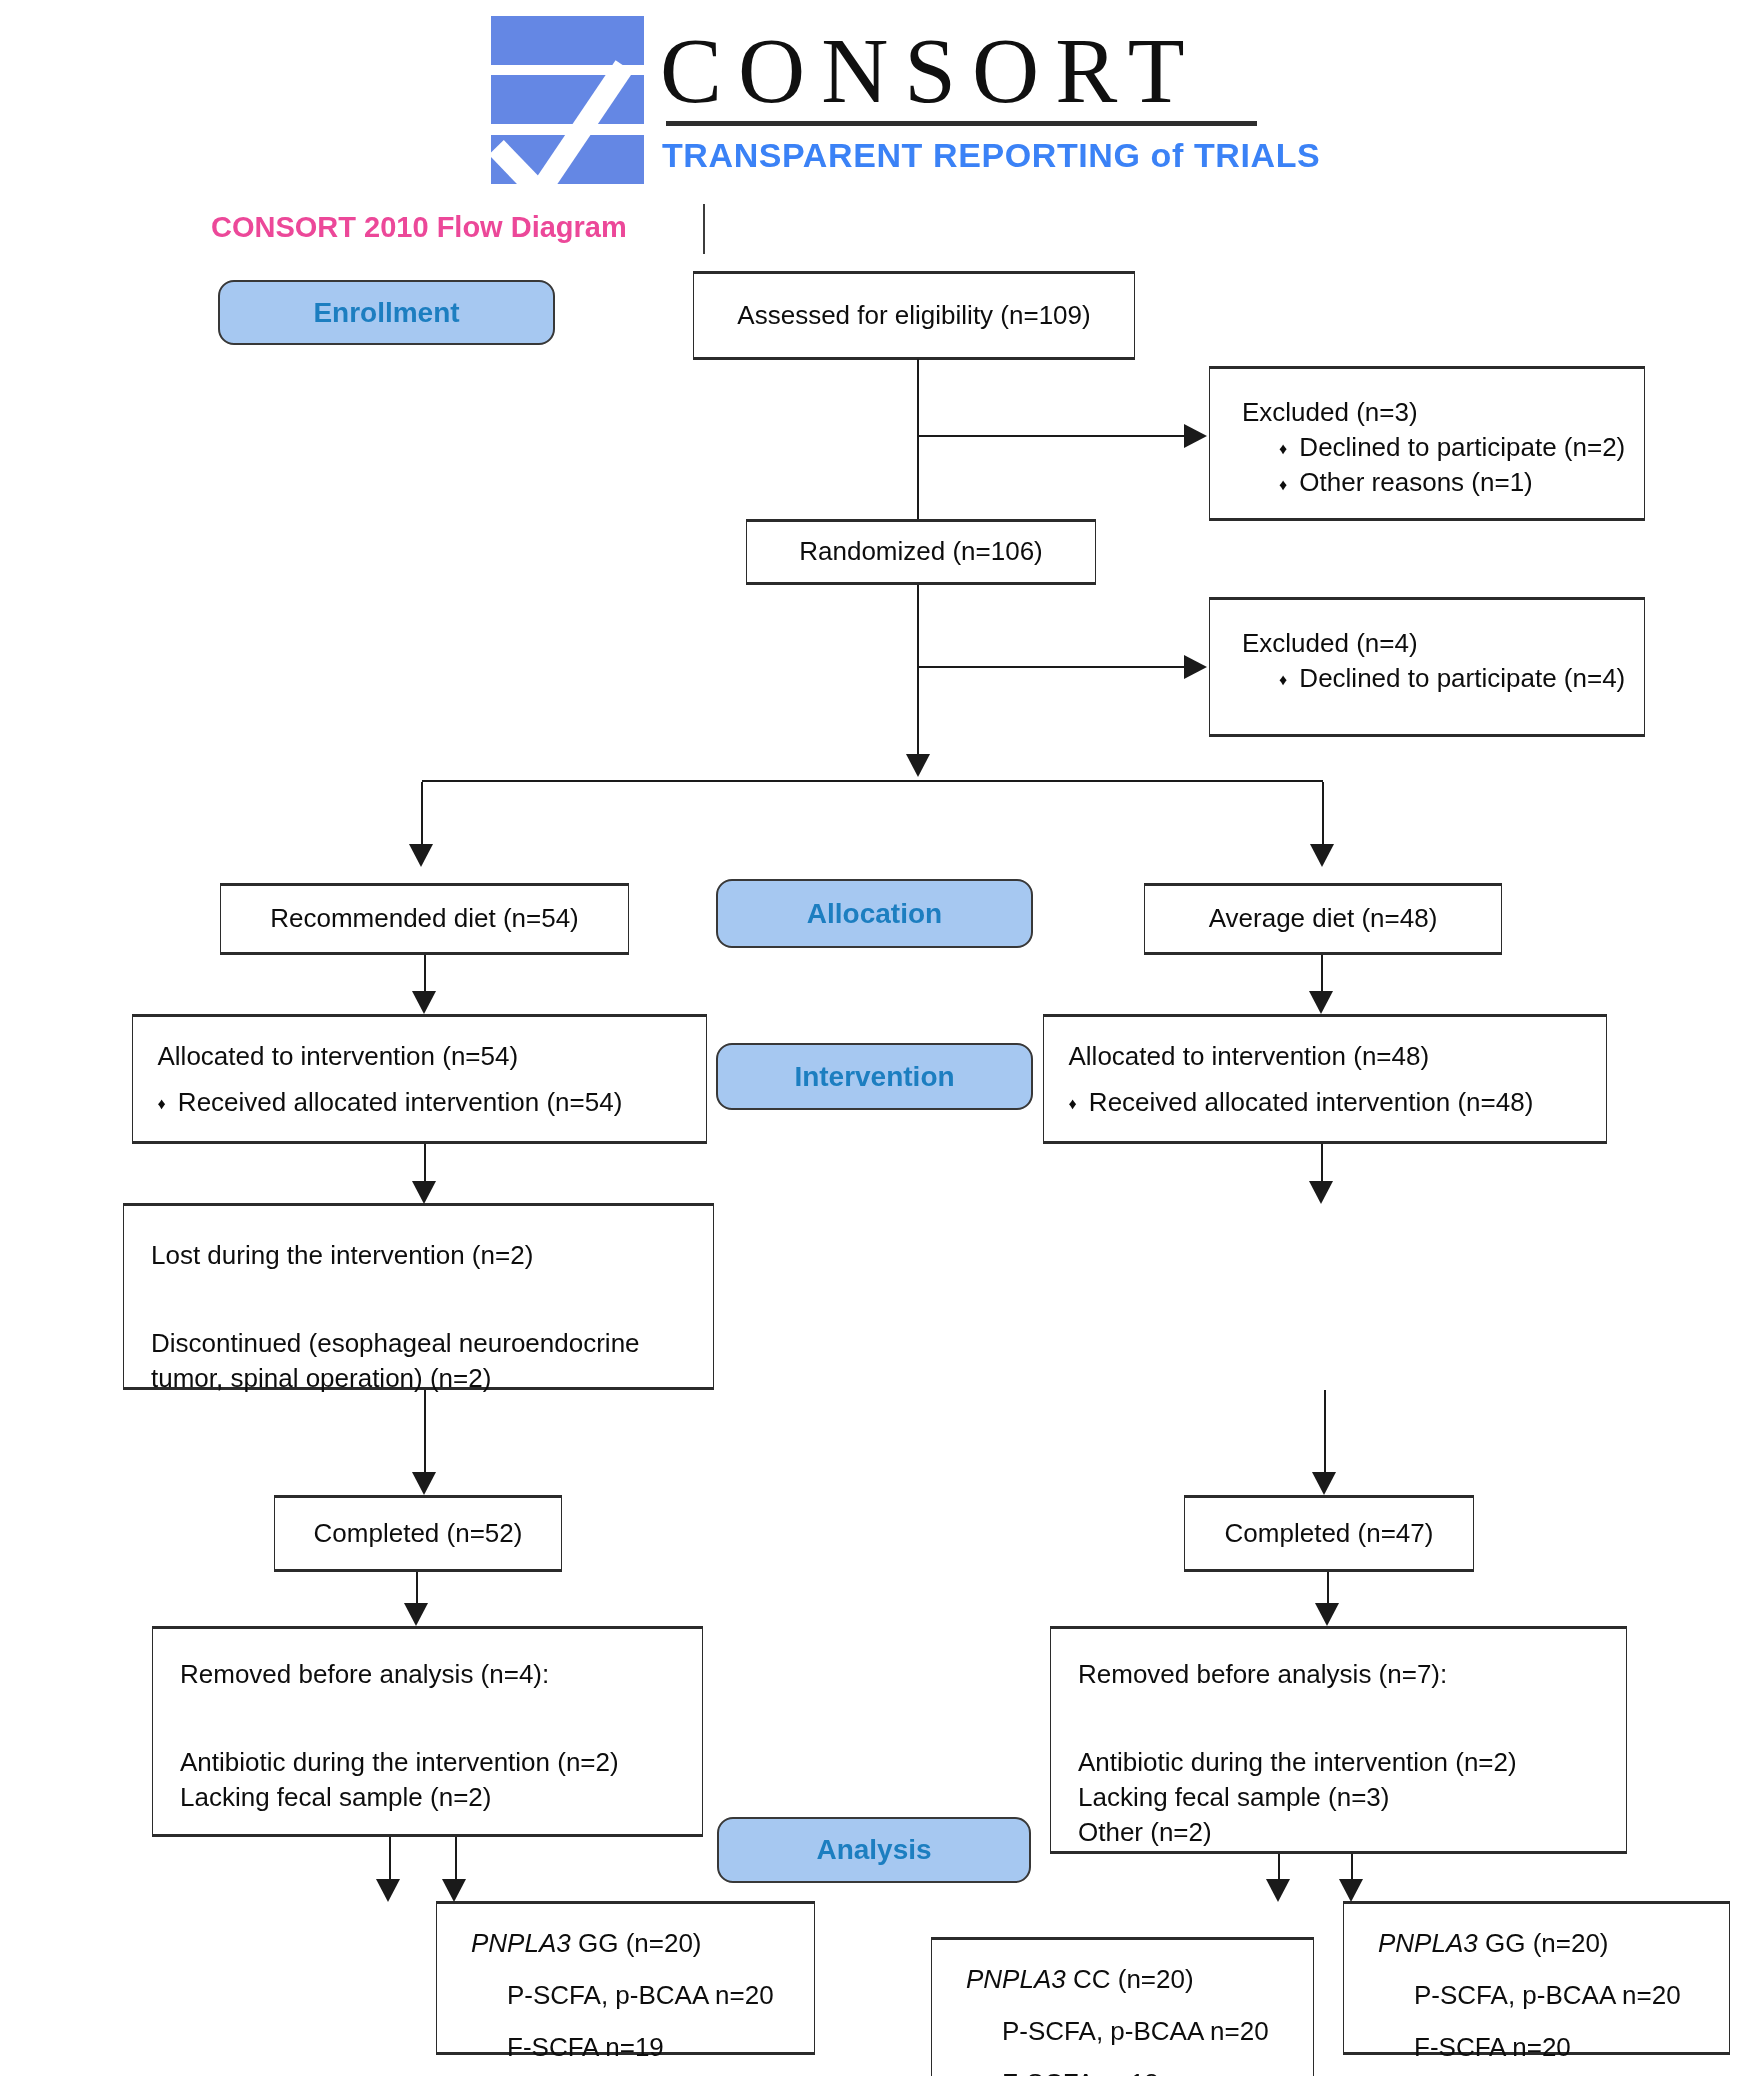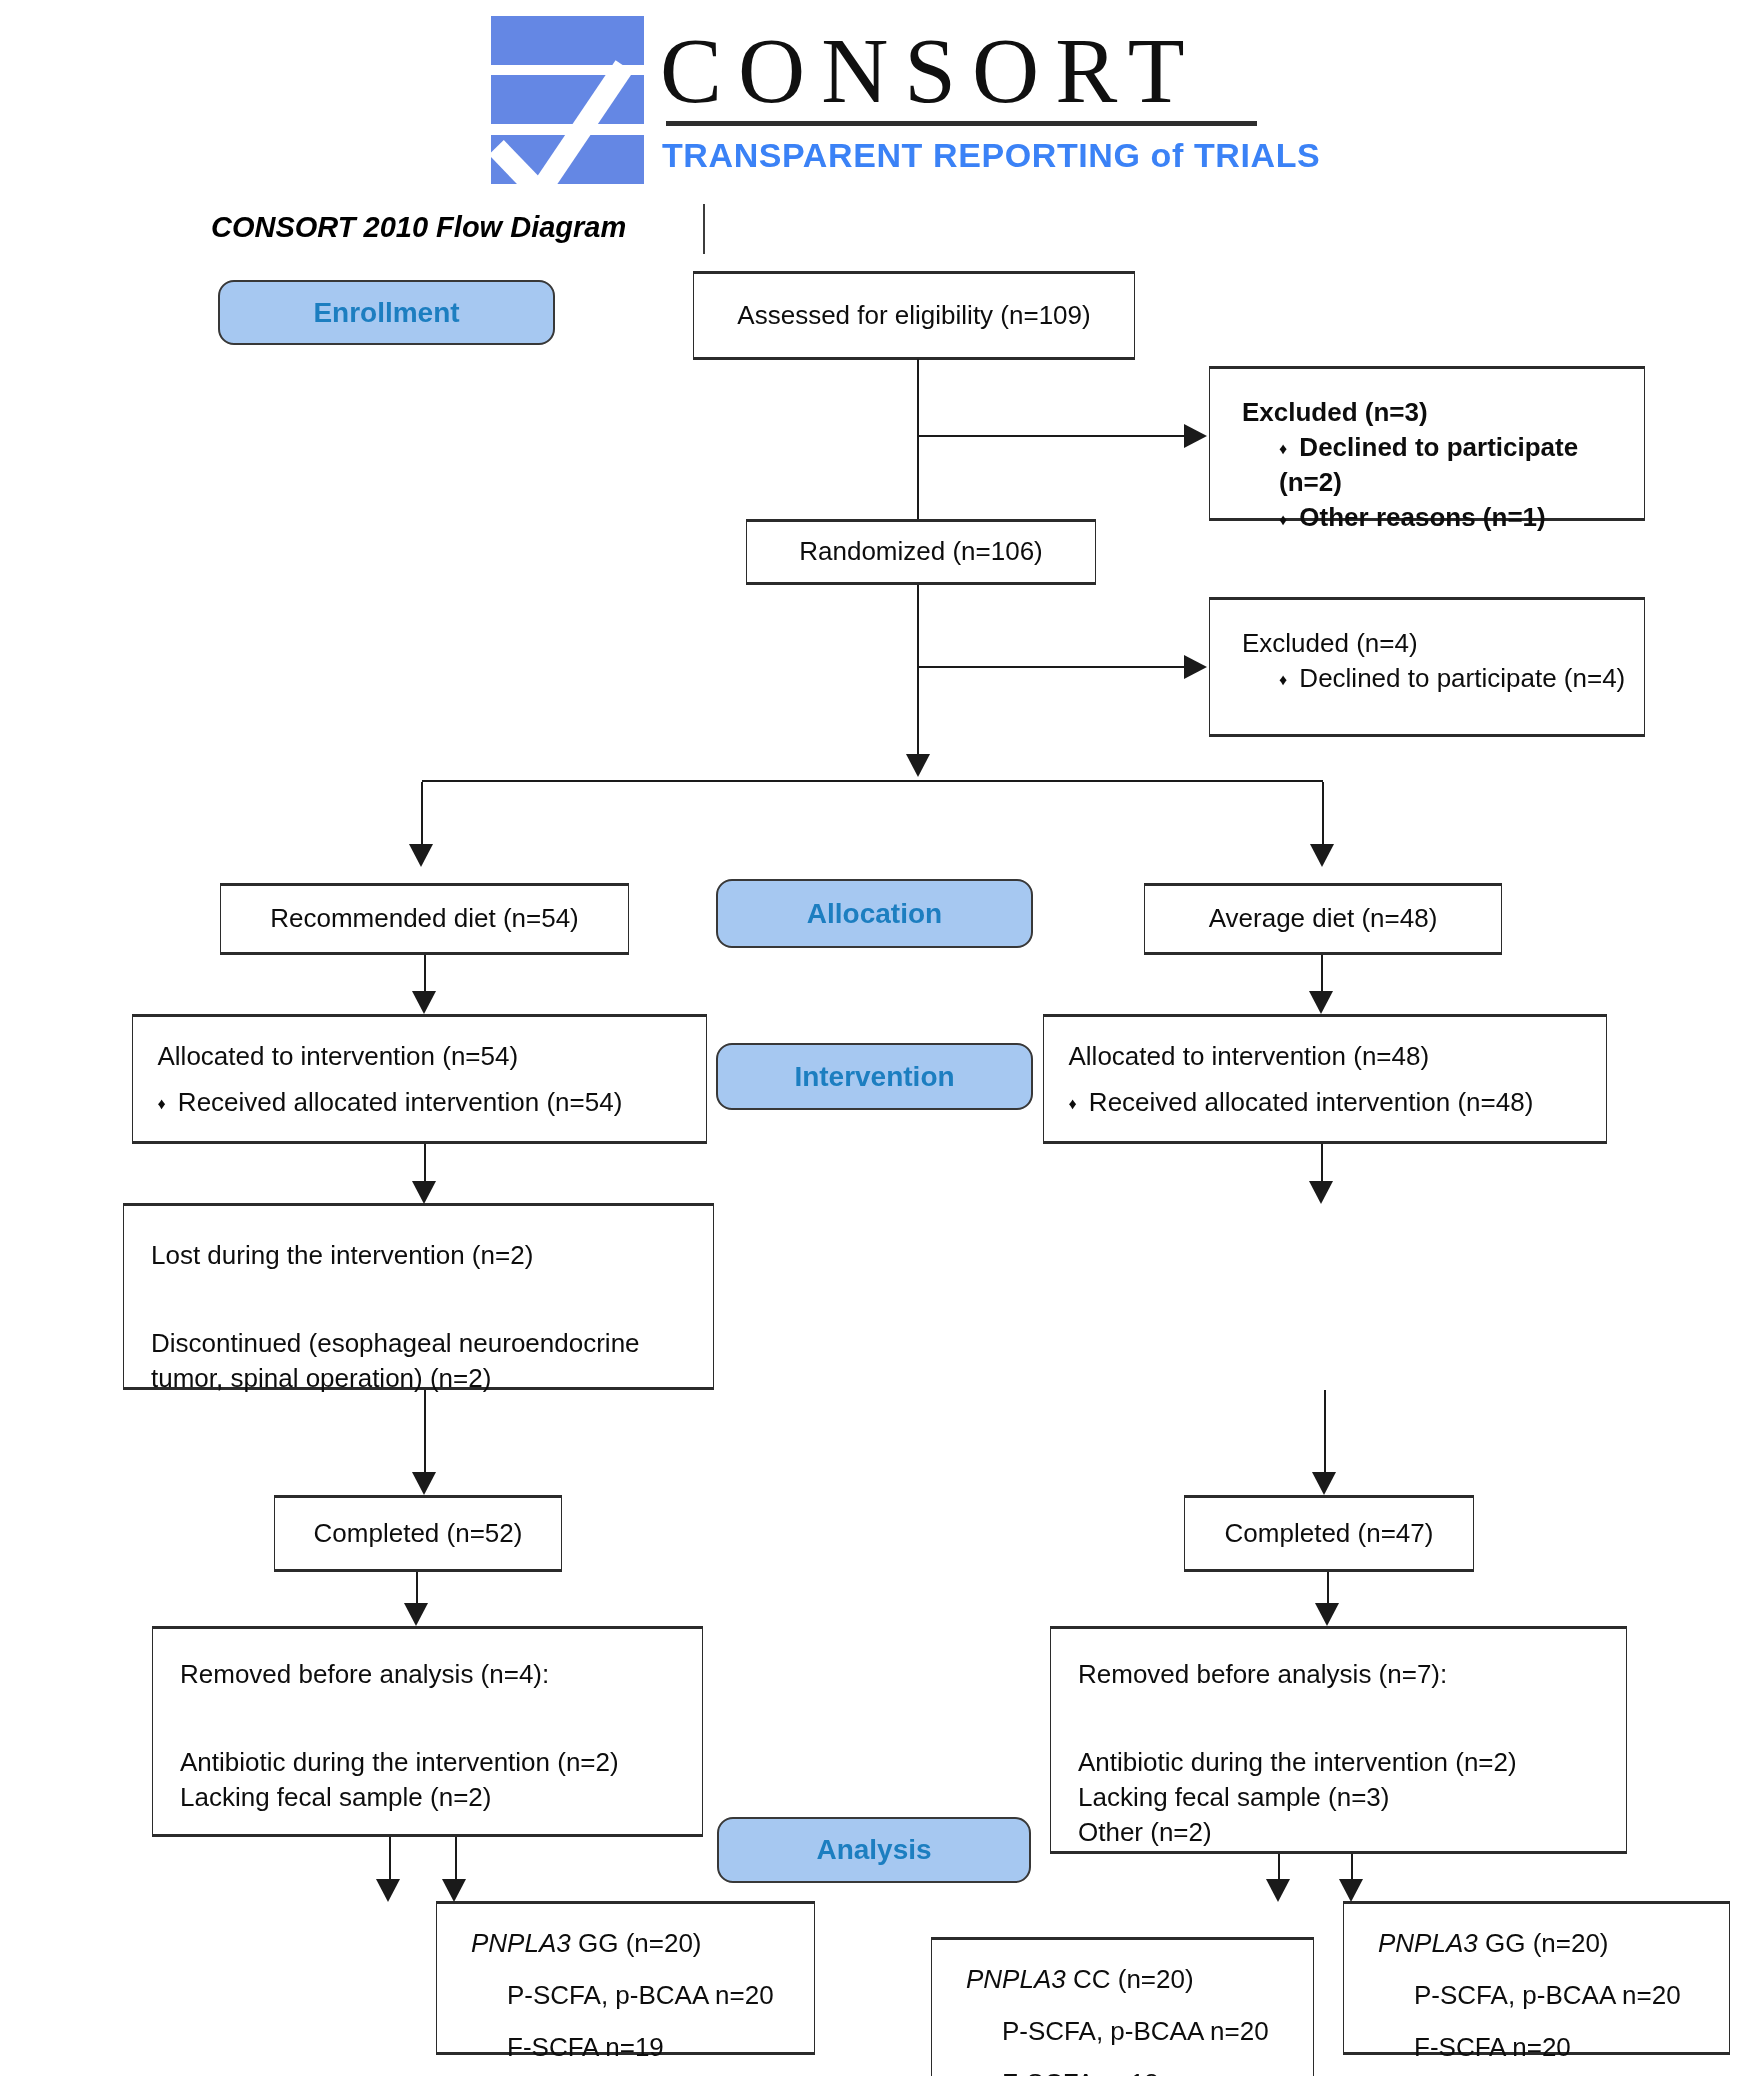--- a/index.html
+++ b/index.html
@@ -11,21 +11,21 @@
   .logo-stroke{position:absolute;background:#ffffff;}
   #logo-block{position:absolute;left:491px;top:16px;width:153px;height:168px;overflow:hidden;}
   .wordmark{position:absolute;left:660px;top:17px;width:612px;
             font-family:"Liberation Serif",serif;font-size:93px;font-weight:400;
             letter-spacing:16px;color:#101010;white-space:nowrap;}
   .logo-rule{position:absolute;left:666px;top:121px;width:591px;height:4.9px;background:#2e2e2e;}
   .tagline{position:absolute;left:662px;top:136px;width:612px;
            font-size:34px;font-weight:bold;letter-spacing:0.6px;color:#3b82f6;white-space:nowrap;}
 
   
-  .doc-title{position:absolute;left:211px;top:211px;font-size:29px;font-weight:bold;color:#000000;font-style:italic;}
+  .doc-title{position:absolute;left:211px;top:211px;font-size:29px;font-weight:bold;color:#ec4899;}
   .caret{position:absolute;left:703px;top:204px;width:2.4px;height:50px;background:#3c3c3c;}
 
   
   .box{position:absolute;background:#ffffff;border:1.8px solid #2b2b2b;
        border-top-width:3.1px;border-bottom-width:3.1px;box-sizing:border-box;
        font-size:26px;line-height:1.35;color:#0d0d0d;}
   .box.center{display:flex;align-items:center;justify-content:center;text-align:center;}
   .stage{position:absolute;background:#a6c8f1;border:2.4px solid #383838;border-radius:16px;
          display:flex;align-items:center;justify-content:center;box-sizing:border-box;
          font-size:28px;font-weight:bold;color:#1c7ec0;}
@@ -65,21 +65,21 @@
 
   <div class="stage" style="left:218px;top:280px;width:337px;height:65px;">Enrollment</div>
   <div class="stage" style="left:716px;top:879px;width:317px;height:69px;">Allocation</div>
   <div class="stage" style="left:716px;top:1043px;width:317px;height:67px;">Intervention</div>
   <div class="stage" style="left:717px;top:1817px;width:314px;height:66px;">Analysis</div>
 
   <div class="box center" style="left:693px;top:271px;width:442px;height:89px;">
     <span>Assessed for eligibility (n=109)</span>
   </div>
 
-  <div class="box" style="left:1209px;top:366px;width:436px;height:155px;padding:26px 12.2px 0 32px;font-weight:bold;">
+  <div class="box" style="left:1209px;top:366px;width:436px;height:155px;padding:26px 12.2px 0 32px;">
     <div>Excluded (n=3)</div>
     <div class="b-ind"><span class="dm">♦</span><span>Declined to participate (n=2)</span></div>
     <div class="b-ind"><span class="dm">♦</span><span>Other reasons (n=1)</span></div>
   </div>
 
   <div class="box center" style="left:746px;top:519px;width:350px;height:66px;">
     <span>Randomized (n=106)</span>
   </div>
 
   <div class="box" style="left:1209px;top:597px;width:436px;height:140px;padding:26px 12.2px 0 32px;">

